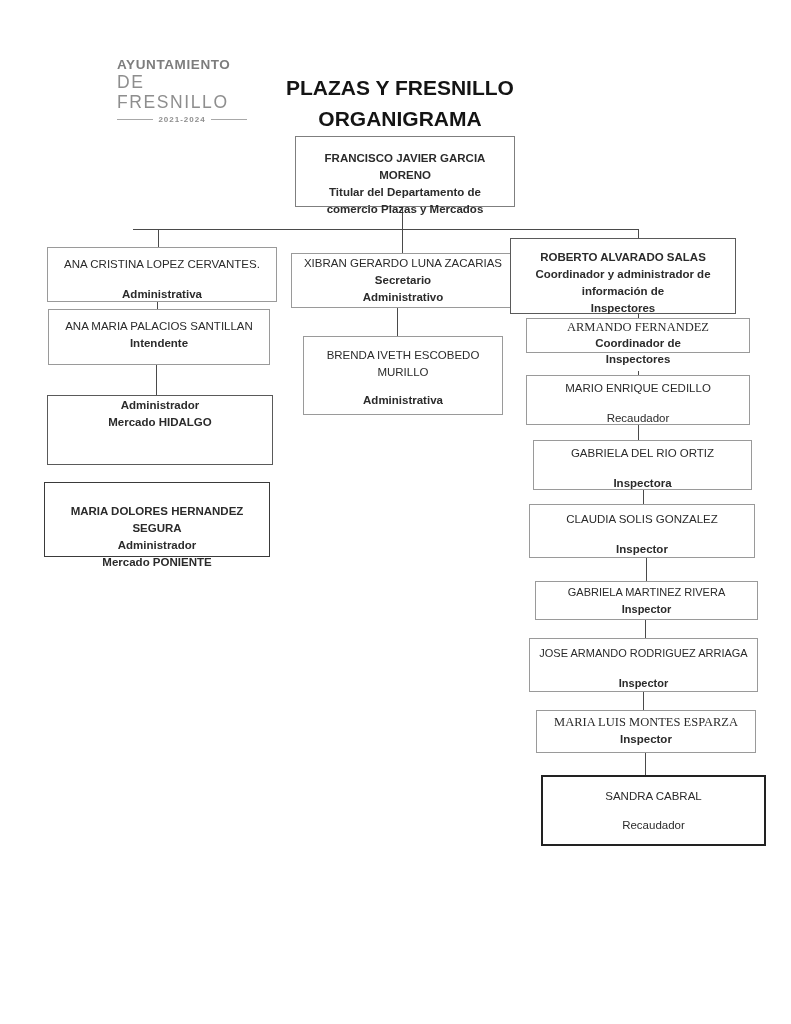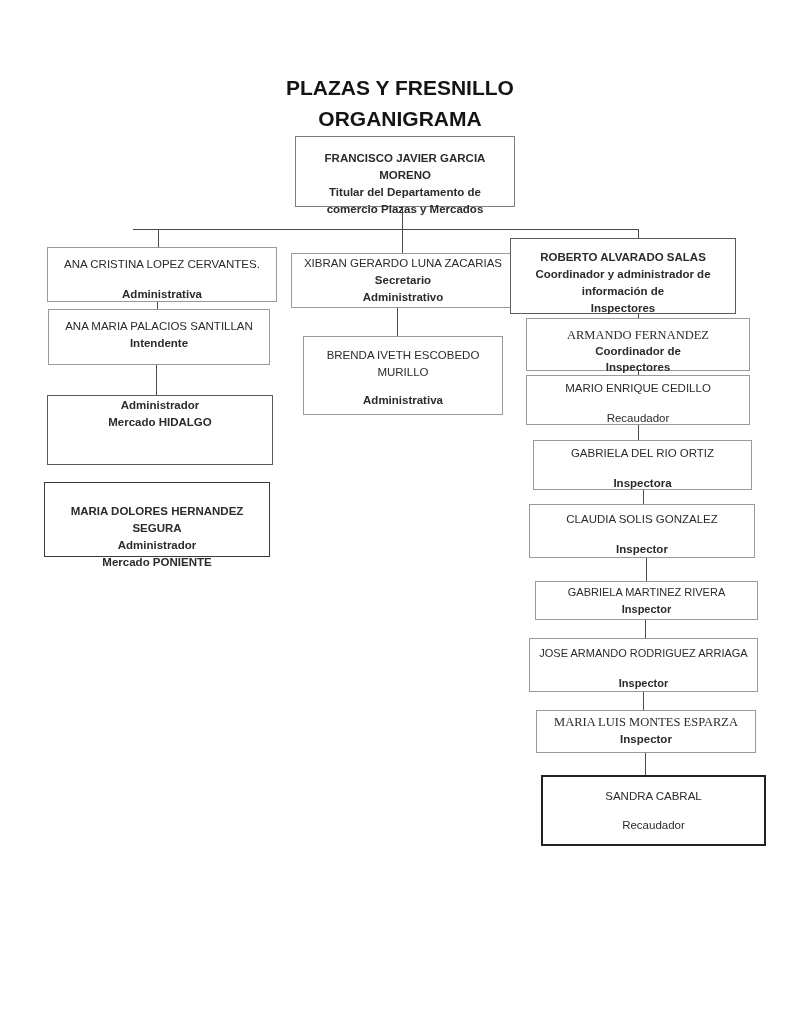--- a/index.html
+++ b/index.html
@@ -38,20 +38,29 @@
   .fs11 { font-size:11px; }
   
   .vl { position:absolute; width:1px; background:#4a4a4a; }
   .hl { position:absolute; height:1px; background:#4a4a4a; }
 </style>
 </head>
 <body>
 
 <div class="page">
 
+  <div class="logo">
+    <span class="l1">AYUNTAMIENTO</span>
+    <span class="l2">DE FRESNILLO</span>
+    <div class="years">
+      <span class="rule"></span>
+      <span class="yr">2021-2024</span>
+      <span class="rule"></span>
+    </div>
+  </div>
 
   <div class="title">
     <span>PLAZAS Y FRESNILLO</span>
     <span>ORGANIGRAMA</span>
   </div>
 
   <div class="vl" style="left:402px;top:207px;height:46px"></div>
   <div class="hl" style="left:133px;top:229px;width:505px"></div>
   <div class="vl" style="left:158px;top:229px;height:18px"></div>
   <div class="vl" style="left:638px;top:229px;height:9px"></div>
@@ -108,21 +117,21 @@
     <span class="role" style="margin-top:11px">Administrativa</span>
   </div>
 
   <div class="box b-dark" style="left:510px;top:238px;width:226px;height:76px;padding-top:10px">
     <span class="name nb">ROBERTO ALVARADO SALAS</span>
     <span class="role">Coordinador y administrador de
 información de
 Inspectores</span>
   </div>
 
-  <div class="box" style="left:526px;top:318px;width:224px;height:53px;padding-top:8px;line-height:16px">
+  <div class="box" style="left:526px;top:318px;width:224px;height:35px;padding-top:0;line-height:16px">
     <span class="name serif">ARMANDO FERNANDEZ</span>
     <span class="role">Coordinador de
 Inspectores</span>
   </div>
 
   <div class="box" style="left:526px;top:375px;width:224px;height:50px;padding-top:4px">
     <span class="name">MARIO ENRIQUE CEDILLO</span>
     <span class="role rr gap">Recaudador</span>
   </div>
 

